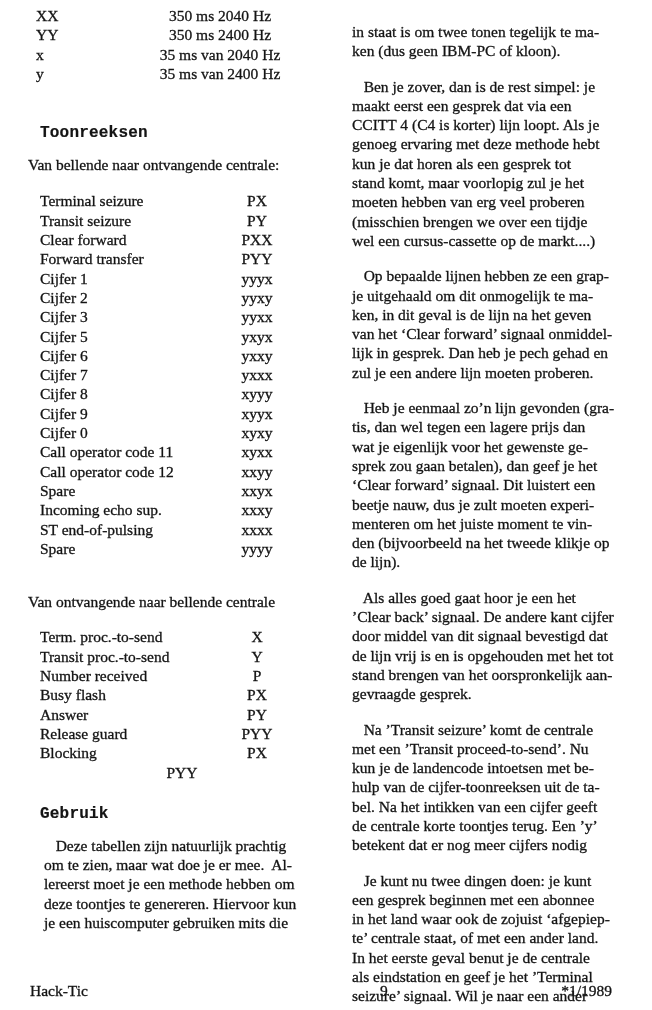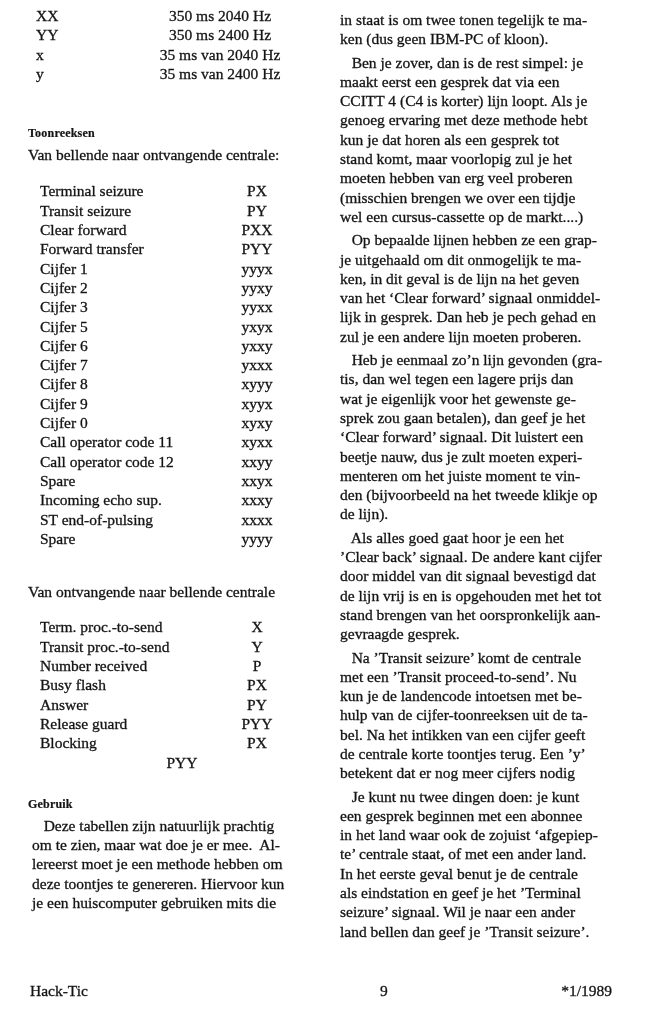--- a/index.html
+++ b/index.html
@@ -21,35 +21,35 @@
 
   .tbl { margin:0; }
   .tbl-top { margin-top:6px; margin-left:8px; }
   .trow { display:flex; }
   .tbl-top .lbl { width:80px; flex:none; }
   .tbl-sig { margin-left:12px; }
   .tbl-sig .lbl { width:150px; flex:none; }
   .val { flex:1;text-align:center; }
 
   .heading {
-    font-family:Liberation Serif, serif;
-    font-size:12px; font-weight:bold;
+    font-family:Liberation Mono, monospace;
+    font-size:16px; font-weight:bold;
     letter-spacing:0.2px;
-    margin:0; line-height:20px;
+    margin:12px; line-height:20px;
     -webkit-text-stroke:0.2px #141414;
   }
   .h-toonreeksen { margin-top:40px; }
   .h-gebruik { margin-top:22px; }
 
   .introline { margin:2px 0 0 0; }
   .tbl-fwd { margin-top:17px; }
   .subline { margin-top:34px; }
   .tbl-bwd { margin-top:16px; }
 
-  .para { white-space:pre; margin:4px; }
+  .para { white-space:pre; margin:16px; }
   .para-gebruik { margin-top:2px; }
 
   .footer {
     position:absolute; left:0; top:981px; width:652px; height:22px;
   }
   .footer .mag   { position:absolute; left:30px; }
   .footer .pnum  { position:absolute; left:380px; }
   .footer .issue { position:absolute; right:40px; }
 </style>
 </head>

